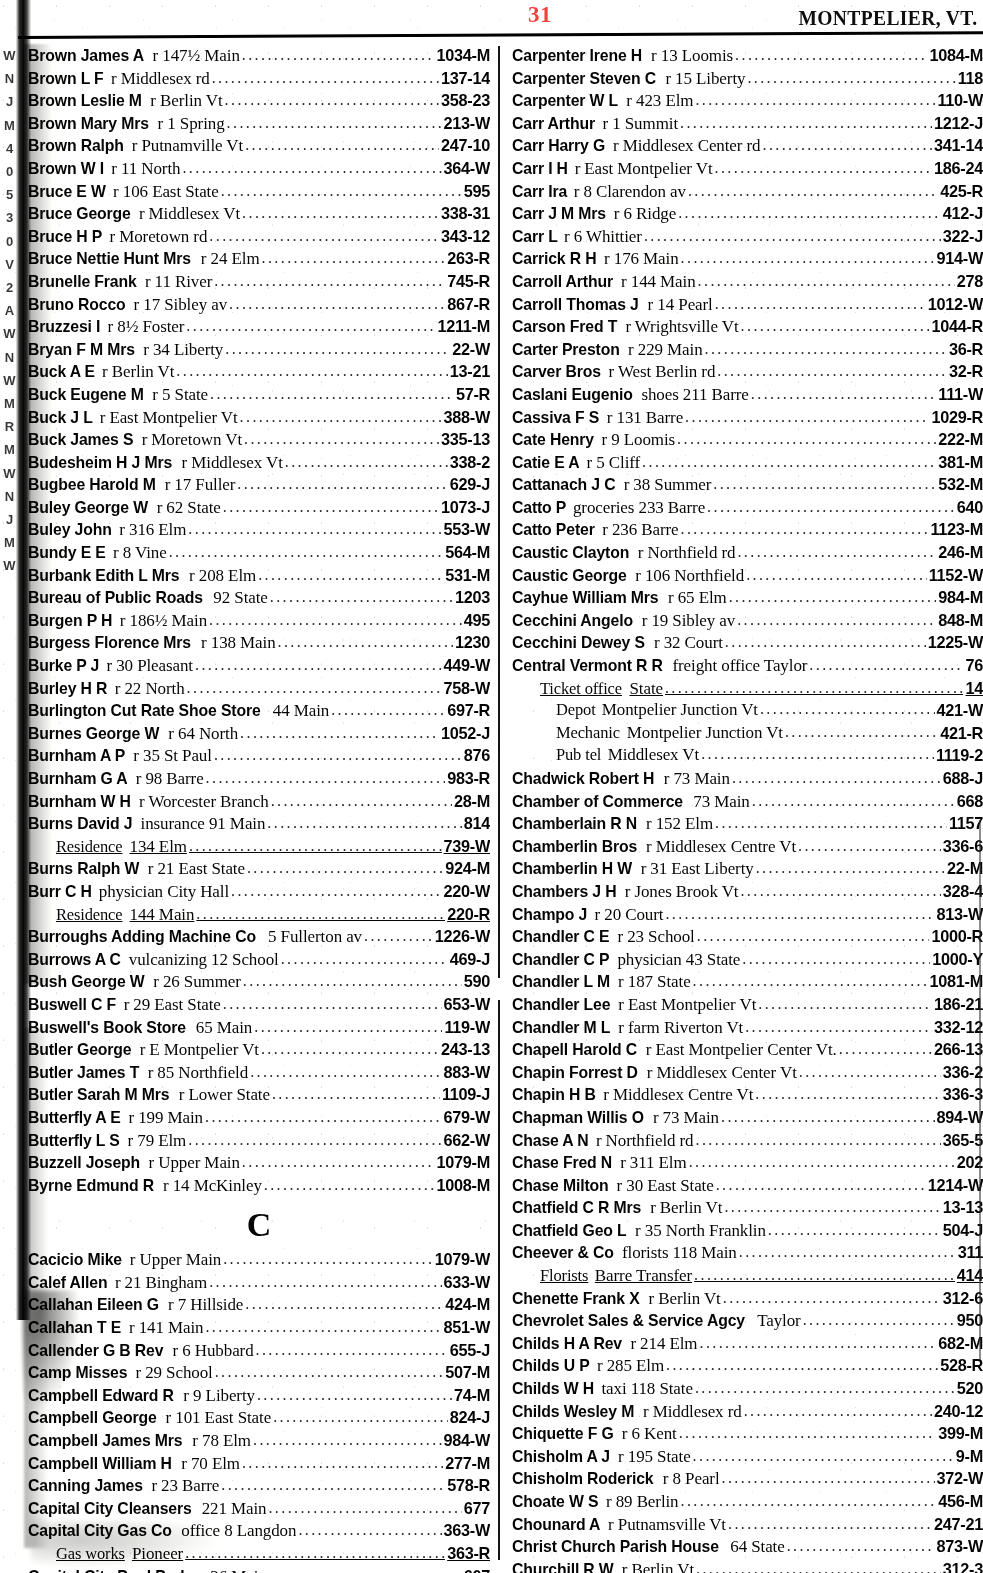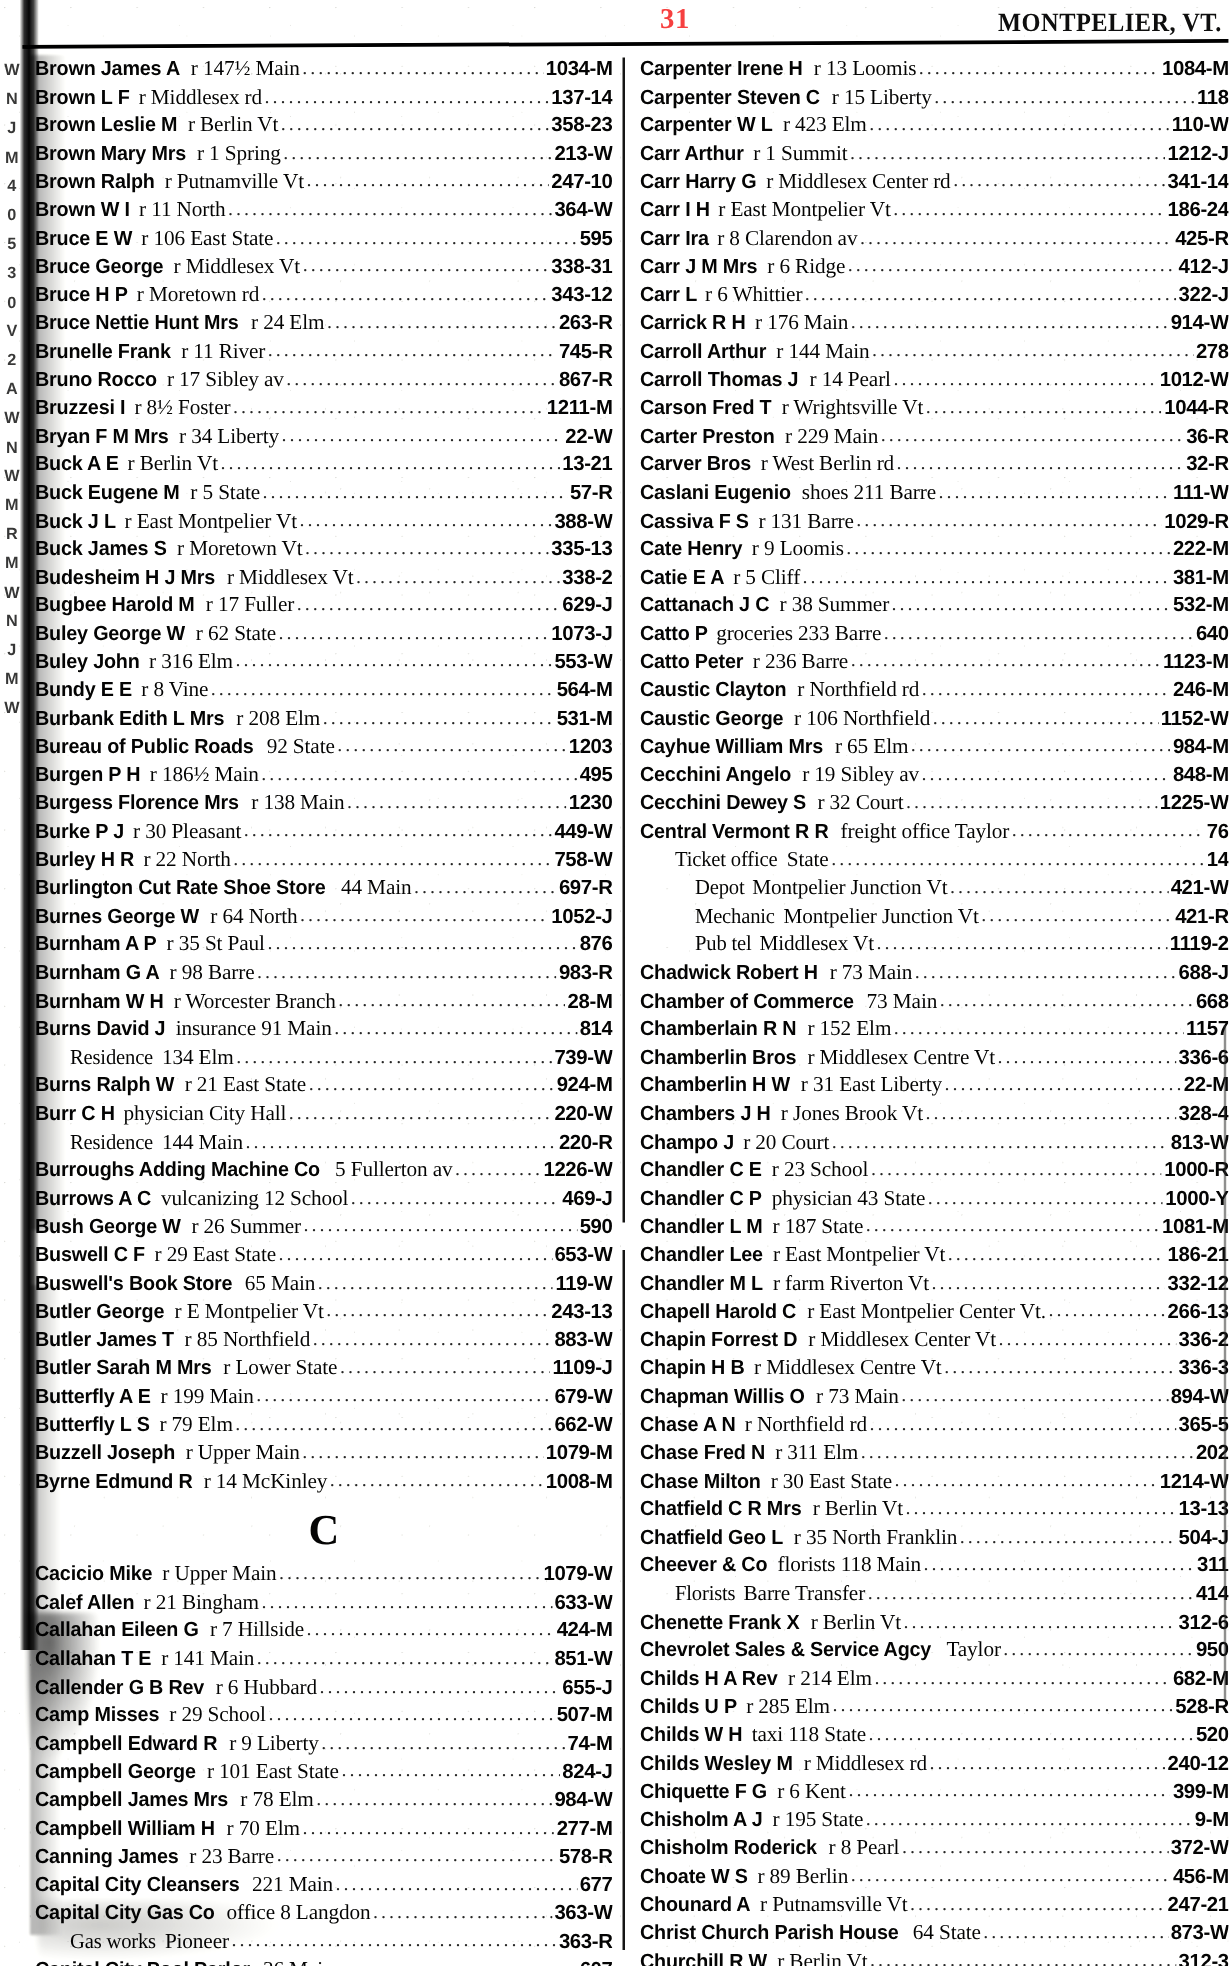--- a/index.html
+++ b/index.html
@@ -209,27 +209,27 @@
     top: -1px;
   }
   .entry .num {
     font-family: "Liberation Sans", sans-serif;
     font-weight: 700;
     font-size: 16.3px;
     flex: 0 0 auto;
     letter-spacing: -.3px;
     text-align: right;
   }
-  .entry.indent { padding-left: 28px; }
+  .entry.indent { padding-left: 28px; text-decoration: underline; }
   .entry.indent .nm {
     font-family: "Liberation Serif", serif;
     font-weight: 400;
     font-size: 17px;
   }
-  .entry.indent2 { padding-left: 44px; }
+  .entry.indent2 { padding-left: 44px; align-items: flex-end; }
   .entry.indent2 .nm {
     font-family: "Liberation Serif", serif;
     font-weight: 400;
     font-size: 17px;
   }
 
   
   .section-letter {
     height: 52px;
     text-align: center;

